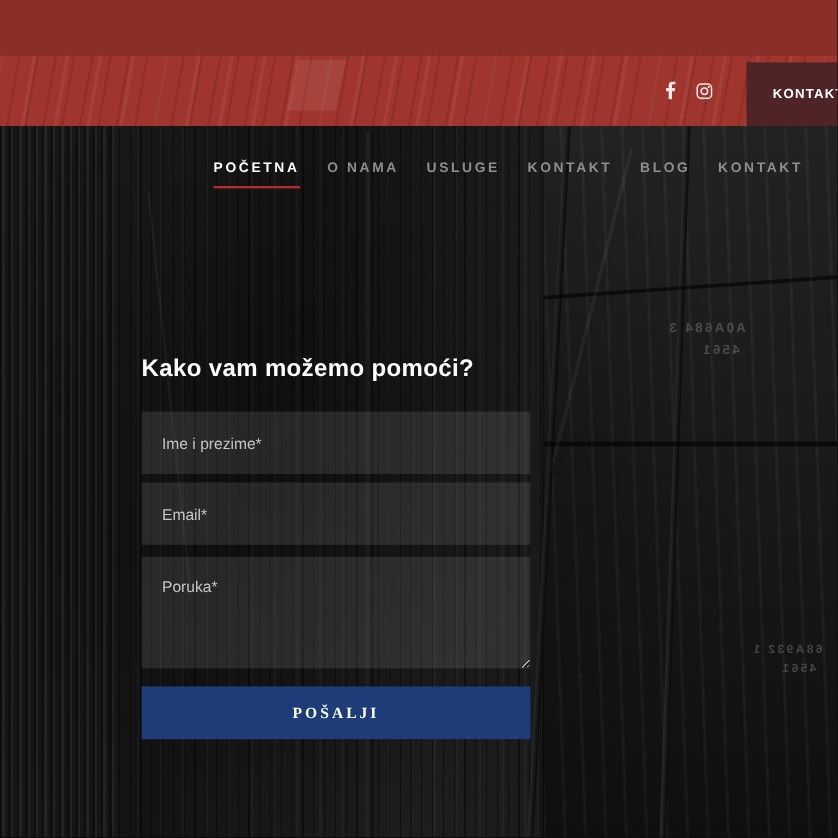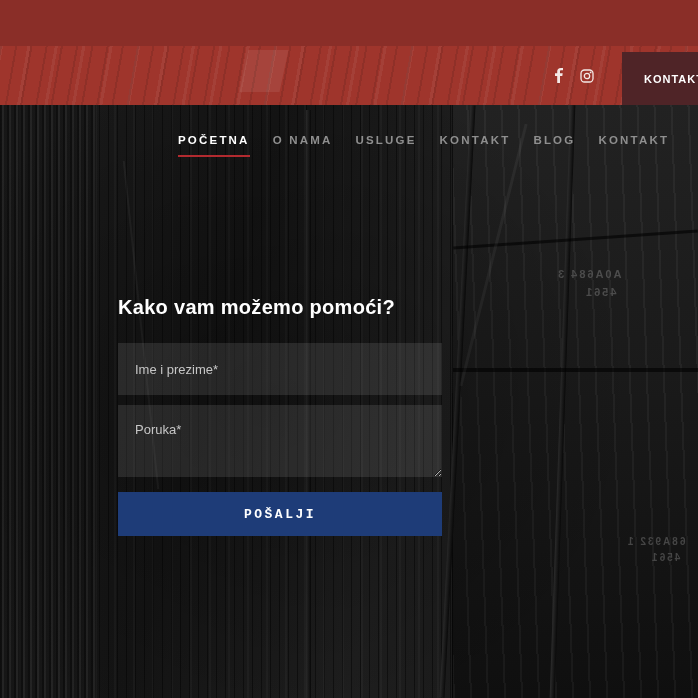--- a/index.html
+++ b/index.html
@@ -84,25 +84,25 @@
   .form-title{margin:0;font-size:20px;font-weight:bold;color:#fff;letter-spacing:.3px;}
   .form-subtitle{margin:12px 0 0 0;font-size:13.5px;color:#a5a5a5;}
   .field{
     display:block;width:100%;height:52px;margin-top:7px;
     background:rgba(255,255,255,.10);border:none;outline:none;
     color:#e9e9e9;font-size:13px;padding:16px 17px;box-sizing:border-box;
     font-family:"Liberation Sans",sans-serif;border-radius:0;
   }
   .field.first{margin-top:24px;}
   .field::placeholder{color:#c6c6c6;opacity:1;}
-  textarea.field{height:72px;margin-top:10px;padding-top:17px;resize:vertical;}
+  textarea.field{height:93px;margin-top:10px;padding-top:17px;resize:vertical;}
   .submit{
     display:block;width:100%;height:44px;margin-top:15px;border:none;cursor:pointer;
     background:#1e3c78;color:#fff;font-weight:bold;font-size:13px;letter-spacing:2.5px;
-    font-family:Liberation Mono, monospace;
+    font-family:Liberation Serif, serif;
   }
 </style>
 </head>
 <body>
 
 <div id="stage">
 
   <div class="bg"></div>
   <div class="bg-left"></div>
   <div class="bg-right"></div>
@@ -149,18 +149,19 @@
     <a href="#">KONTAKT</a>
     <a href="#">BLOG</a>
     <a href="#">KONTAKT</a>
 
   </nav>
 
   <form class="form">
     <h2 class="form-title">Kako vam možemo pomoći?</h2>
 
     <input class="field first" type="text" placeholder="Ime i prezime*" style="">
+    <input class="field" type="email" placeholder="Email*" style="">
     <textarea class="field" placeholder="Poruka*" style=""></textarea>
 
     <button class="submit" type="submit">POŠALJI</button>
   </form>
 
 </div>
 
 </body></html>

